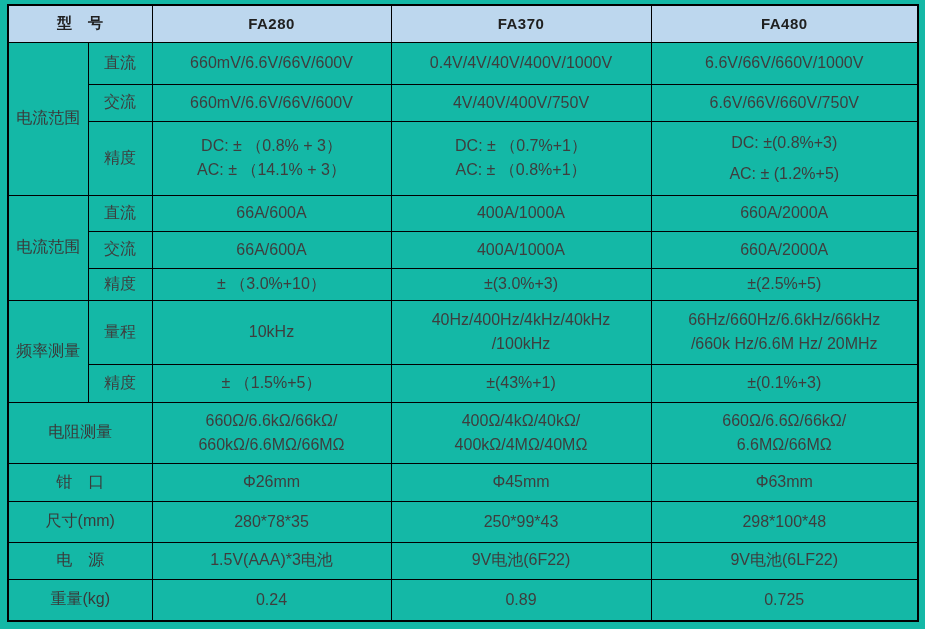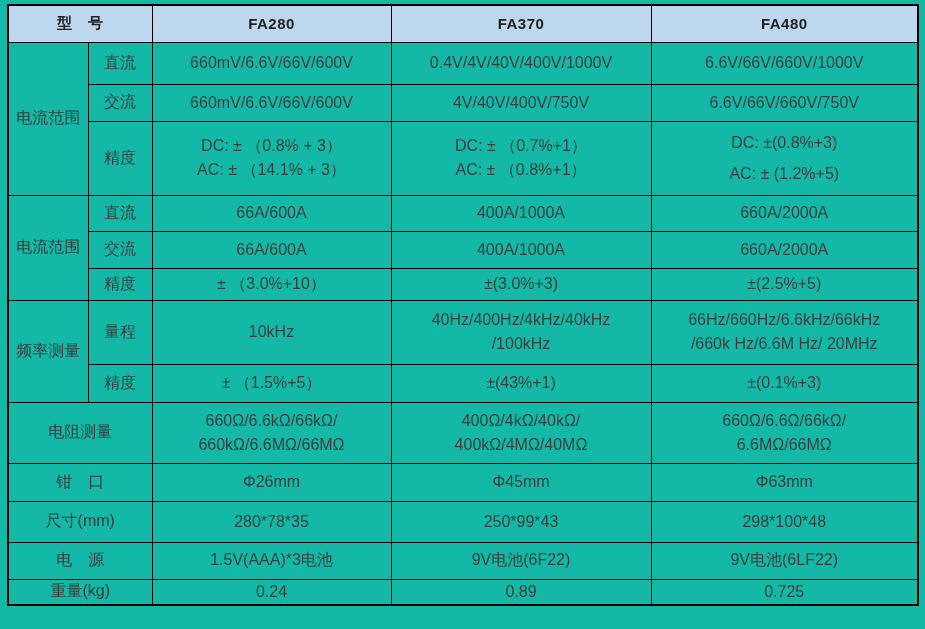--- a/index.html
+++ b/index.html
@@ -59,21 +59,21 @@
   tr.r-vacc  { height: 74px; }
   tr.r-cdc   { height: 36px; }
   tr.r-cac   { height: 37px; }
   tr.r-cacc  { height: 32px; }
   tr.r-frng  { height: 64px; }
   tr.r-facc  { height: 38px; }
   tr.r-res   { height: 61px; }
   tr.r-jaw   { height: 38px; margin-top: 45px; }
   tr.r-dim   { height: 41px; }
   tr.r-pow   { height: 37px; }
-  tr.r-wgt   { height: 26px; }
+  tr.r-wgt   { height: 42px; }
 </style>
 </head>
 <body>
 
 <div class="page">
   <table class="spec">
     <colgroup>
       <col style="width:80px">
       <col style="width:64px">
       <col style="width:239px">

